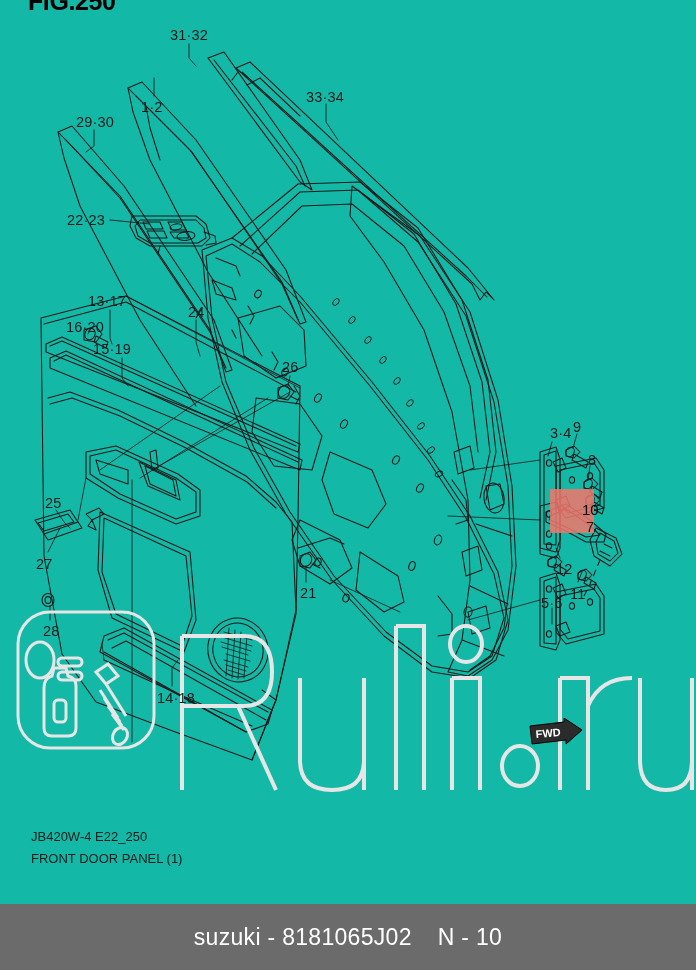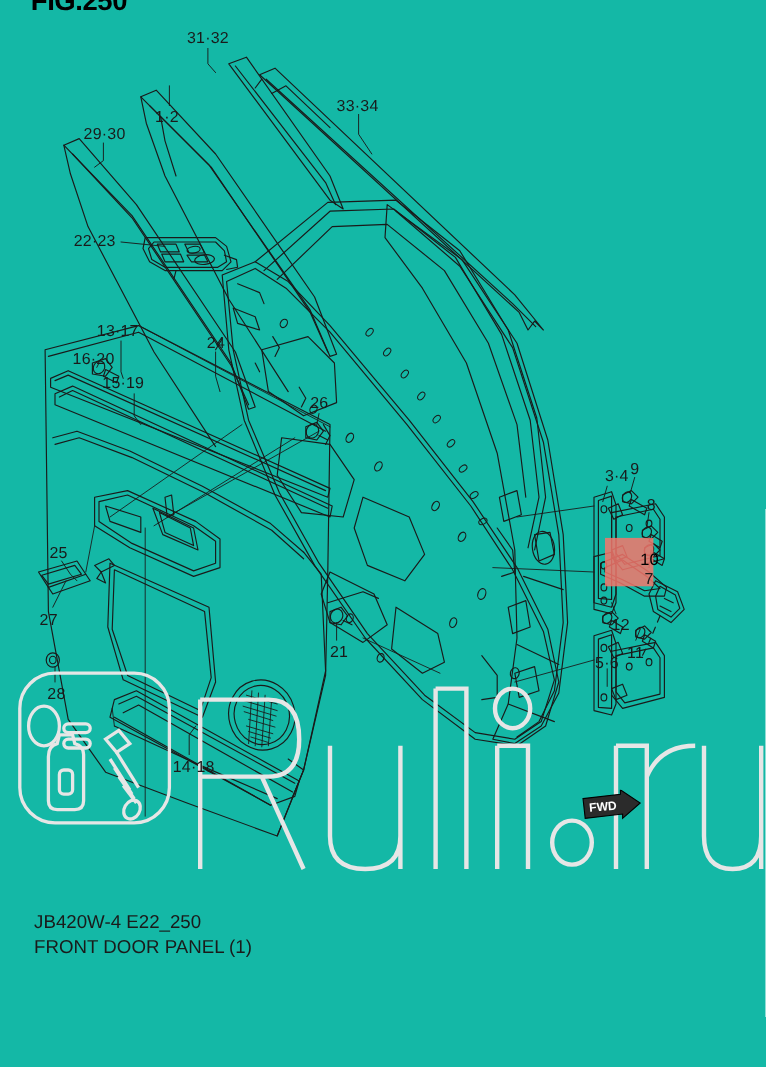--- a/index.html
+++ b/index.html
@@ -36,21 +36,21 @@
     position:absolute;font-size:15px;color:#000;white-space:nowrap;margin-left:20px;
   }
 
   
   .fwd{position:absolute;}
 
   
   #wm{position:absolute;left:0;top:0;width:696px;height:970px;pointer-events:none;}
 
   
-  .caption{position:absolute;left:31px;font-size:17px;color:#1a1a1a;white-space:nowrap;}
+  .caption{position:absolute;left:31px;font-size:13px;color:#1a1a1a;white-space:nowrap;}
   .cap1{top:829px;}
   .cap2{top:851px;}
 
   
   #footer{
     position:absolute;left:0;bottom:0;width:696px;height:66px;
     background:#6b6b6b;display:flex;align-items:center;justify-content:center;
   }
   #footer .f-inner{display:flex;align-items:baseline;gap:26px;}
   .f-txt{color:#fff;font-size:23px;letter-spacing:.3px;white-space:nowrap;}
@@ -410,14 +410,20 @@
   <div class="fwd" style="left:528px;top:718px;">
     <svg width="56" height="34" viewBox="0 0 56 34" xmlns="http://www.w3.org/2000/svg">
       <path d="M2,8 L36,4 L36,0 L54,12 L38,26 L38,22 L4,26 Z" fill="#2b2b2b" stroke="#000" stroke-width="1"></path>
       <text x="8" y="20" font-family="Liberation Sans, sans-serif" font-size="11" font-weight="bold" fill="#ffffff" transform="rotate(-5 8 20)">FWD</text>
     </svg>
   </div>
 
   <div class="caption cap1">JB420W-4 E22_250</div>
   <div class="caption cap2">FRONT DOOR PANEL (1)</div>
 
+  <div id="footer">
+    <div class="f-inner">
+      <span class="f-txt">suzuki - 8181065J02</span>
+      <span class="f-page">N - 10</span>
+    </div>
+  </div>
 
 </div>
 
 </body></html>

